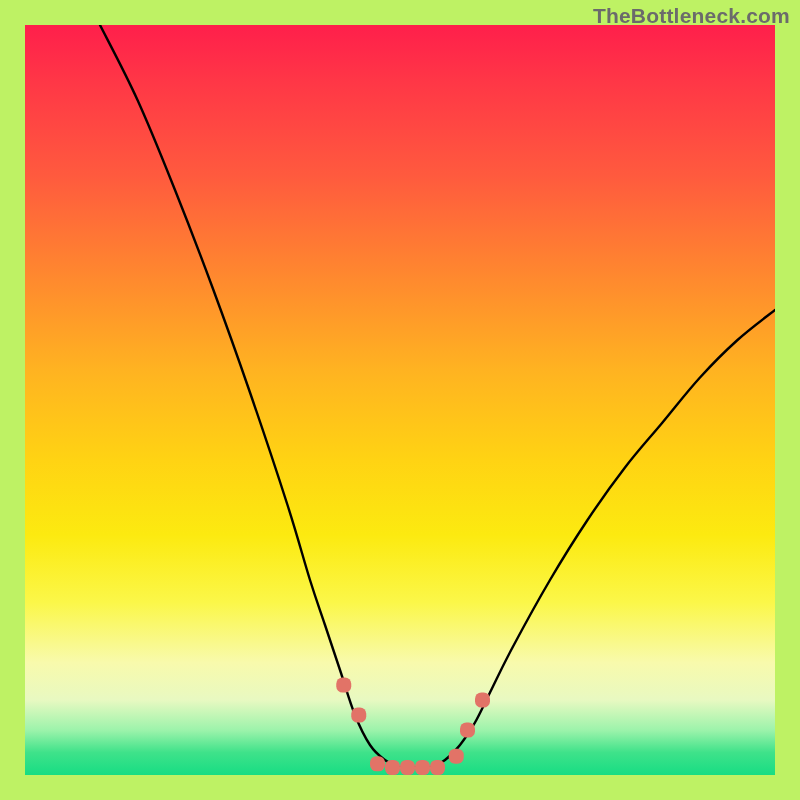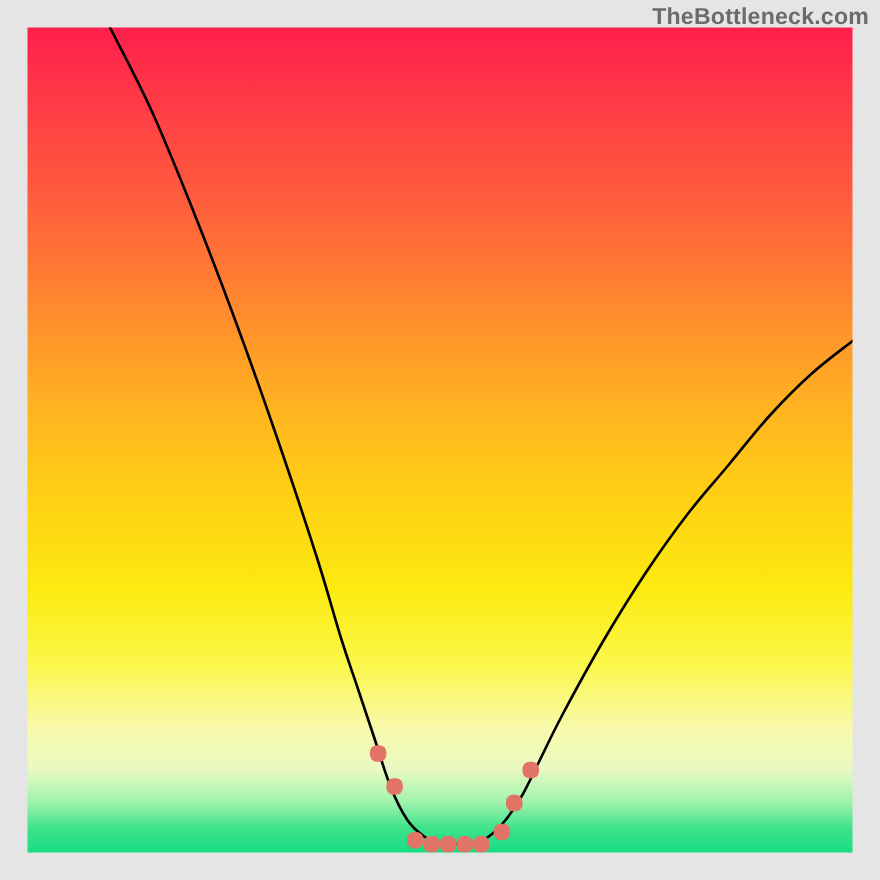--- a/index.html
+++ b/index.html
@@ -9,21 +9,21 @@
     height: 800px;
     background: #000;
     overflow: hidden;
   }
   .frame {
     position: absolute;
     top: 0;
     left: 0;
     width: 800px;
     height: 800px;
-    background: #e5e5e5;
+    background: #bef264;
   }
   .plot-area {
     position: absolute;
     top: 25px;
     left: 25px;
     width: 750px;
     height: 750px;
     background: linear-gradient(to bottom,
       #ff1f4b 0%,
       #ff3846 8%,

